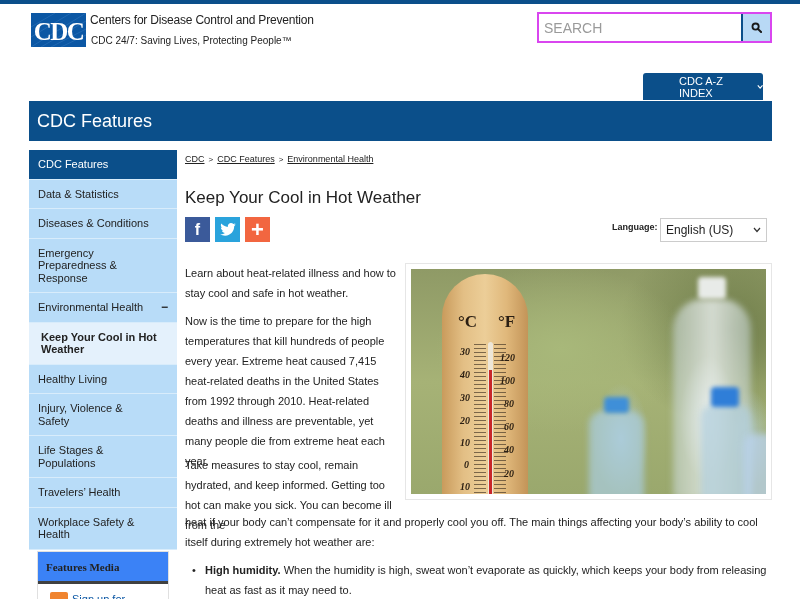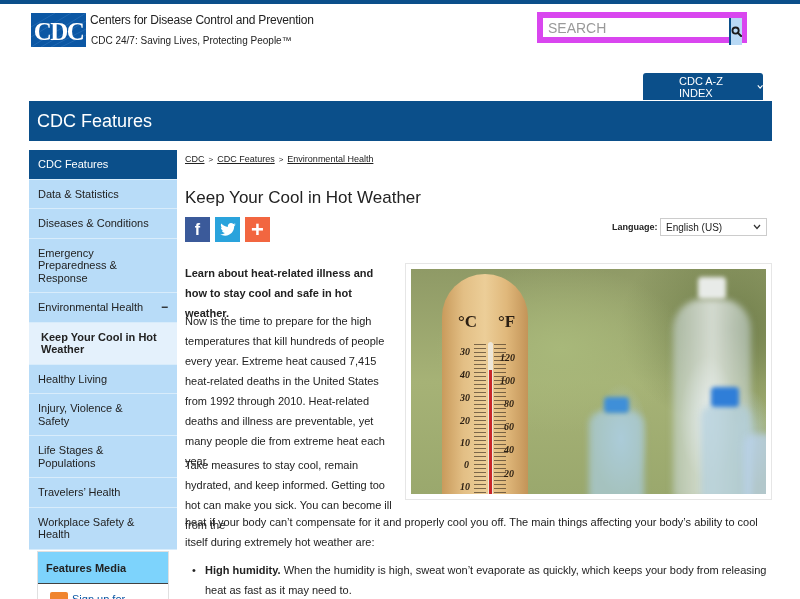--- a/index.html
+++ b/index.html
@@ -6,57 +6,57 @@
   html, body { width: 800px; height: 599px; overflow: hidden; background: #ffffff; }
   body { font-family: "Liberation Sans", "DejaVu Sans", sans-serif; color: #222; position: relative; }
 
   .topbar { position: absolute; left: 0; top: 0; width: 800px; height: 4px; background: #0b4f8a; }
 
   .logo { position: absolute; left: 31px; top: 13px; width: 55px; height: 34px; background: #0b57a4; overflow: hidden; }
   .logo svg { display: block; }
   .org-name { position: absolute; left: 90px; top: 13px; font-size: 12px; color: #222; letter-spacing: -0.2px; white-space: nowrap; }
   .tagline { position: absolute; left: 91px; top: 35px; font-size: 10px; color: #222; white-space: nowrap; }
 
-  .search-box { position: absolute; left: 537px; top: 12px; width: 210px; height: 31px; border: 6px solid #d946ef; background: #fff; display: flex; }
+  .search-box { position: absolute; left: 537px; top: 12px; width: 235px; height: 31px; border: 2px solid #d946ef; background: #fff; display: flex; }
   .search-input { flex: 1; border: none; outline: none; font-size: 14px; padding-left: 5px; color: #999; font-family: "Liberation Sans", sans-serif; background: transparent; }
   .search-input::placeholder { color: #9a9a9a; }
   .search-btn { width: 29px; height: 27px; background: #b8d9f5; border-left: 2px solid #0b4f8a; display: flex; align-items: center; justify-content: center; cursor: pointer; }
 
   .az-btn { position: absolute; left: 643px; top: 73px; width: 120px; height: 27px; background: #0b4f8a; border-radius: 3px 3px 0 0; color: #fff; font-size: 11px; display: flex; align-items: center; justify-content: center; gap: 14px; cursor: pointer; padding-left: 36px; }
 
   .banner { position: absolute; left: 29px; top: 101px; width: 743px; height: 40px; background: #0b4f8a; color: #fff; font-size: 18px; padding-left: 8px; display: flex; align-items: center; }
 
   .sidebar { position: absolute; left: 29px; top: 150px; width: 148px; }
   .side-item { background: #b8dcf8; border-bottom: 1px solid #d8ecfb; color: #222; font-size: 11px; line-height: 12.5px; padding: 8px 8px 8px 9px; cursor: pointer; position: relative; }
   .side-item.active { background: #0b4f8a; color: #fff; }
   .side-item.sub { background: #e4f1fc; font-weight: bold; padding-left: 12px; }
   .side-item .minus { position: absolute; right: 9px; top: 8px; font-weight: bold; font-size: 12px; }
 
   .media-box { position: absolute; left: 37px; top: 551px; width: 132px; height: 60px; border: 1px solid #e0e0e0; background: #fff; }
-  .media-head { background: #7dd3fc; height: 32px; padding-left: 8px; font-size: 11px; font-weight: bold; display: flex; align-items: center; border-bottom: 1px solid #404040; }
+  .media-head { background: #3b82f6; height: 32px; padding-left: 8px; font-size: 11px; font-weight: bold; display: flex; align-items: center; border-bottom: 3px solid #404040; font-family: Liberation Serif, serif; }
   .media-row { display: flex; align-items: center; gap: 4px; padding: 8px 0 0 12px; font-size: 11px; color: #0b57a4; }
   .rss-icon { width: 18px; height: 14px; background: #f0842e; border-radius: 2px; }
 
   .breadcrumb { position: absolute; left: 185px; top: 154px; font-size: 9px; color: #222; white-space: nowrap; }
   .breadcrumb a { color: #222; text-decoration: underline; }
   .breadcrumb .sep { margin: 0 4px; font-size: 8px; }
 
   .page-title { position: absolute; left: 185px; top: 188px; font-size: 17px; color: #222; white-space: nowrap; }
 
   .social { position: absolute; left: 185px; top: 217px; display: flex; gap: 5px; }
   .soc { width: 25px; height: 25px; display: flex; align-items: center; justify-content: center; color: #fff; font-weight: bold; cursor: pointer; }
   .soc.fb { background: #3b5a9a; font-size: 16px; font-family: "Liberation Sans", sans-serif; }
   .soc.tw { background: #2aa3dc; }
   .soc.add { background: #f26640; font-size: 22px; line-height: 1; }
 
   .lang-label { position: absolute; left: 612px; top: 222px; font-size: 9px; font-weight: bold; color: #222; }
-  .lang-select { position: absolute; left: 660px; top: 218px; width: 107px; height: 18px; border: 1px solid #ccc; font-size: 10px; padding-left: 5px; display: flex; align-items: center; justify-content: space-between; padding-right: 5px; background: #fff; cursor: pointer; }
+  .lang-select { position: absolute; left: 660px; top: 218px; width: 107px; height: 24px; border: 1px solid #ccc; font-size: 12px; padding-left: 5px; display: flex; align-items: center; justify-content: space-between; padding-right: 5px; background: #fff; cursor: pointer; }
 
   .content-text { position: absolute; left: 185px; width: 212px; font-size: 11px; line-height: 20px; color: #222; }
-  .lead { top: 263px; font-weight: bold; }
+  .lead { top: 263px; font-weight: normal; }
   .p1 { top: 311px; }
   .p2 { top: 455px; }
   .full-text { position: absolute; left: 185px; top: 512px; width: 590px; font-size: 11px; line-height: 20px; color: #222; }
   .bullet { position: absolute; left: 192px; top: 560px; width: 580px; font-size: 11px; line-height: 20px; color: #222; }
   .bullet .dot { position: absolute; left: 0; top: 0; }
   .bullet .btext { padding-left: 13px; display: block; }
 
   .photo-frame { position: absolute; left: 405px; top: 263px; width: 367px; height: 237px; border: 1px solid #e6e6e6; padding: 5px; background: #fff; }
   .photo { width: 100%; height: 100%; position: relative; overflow: hidden;
     background:

